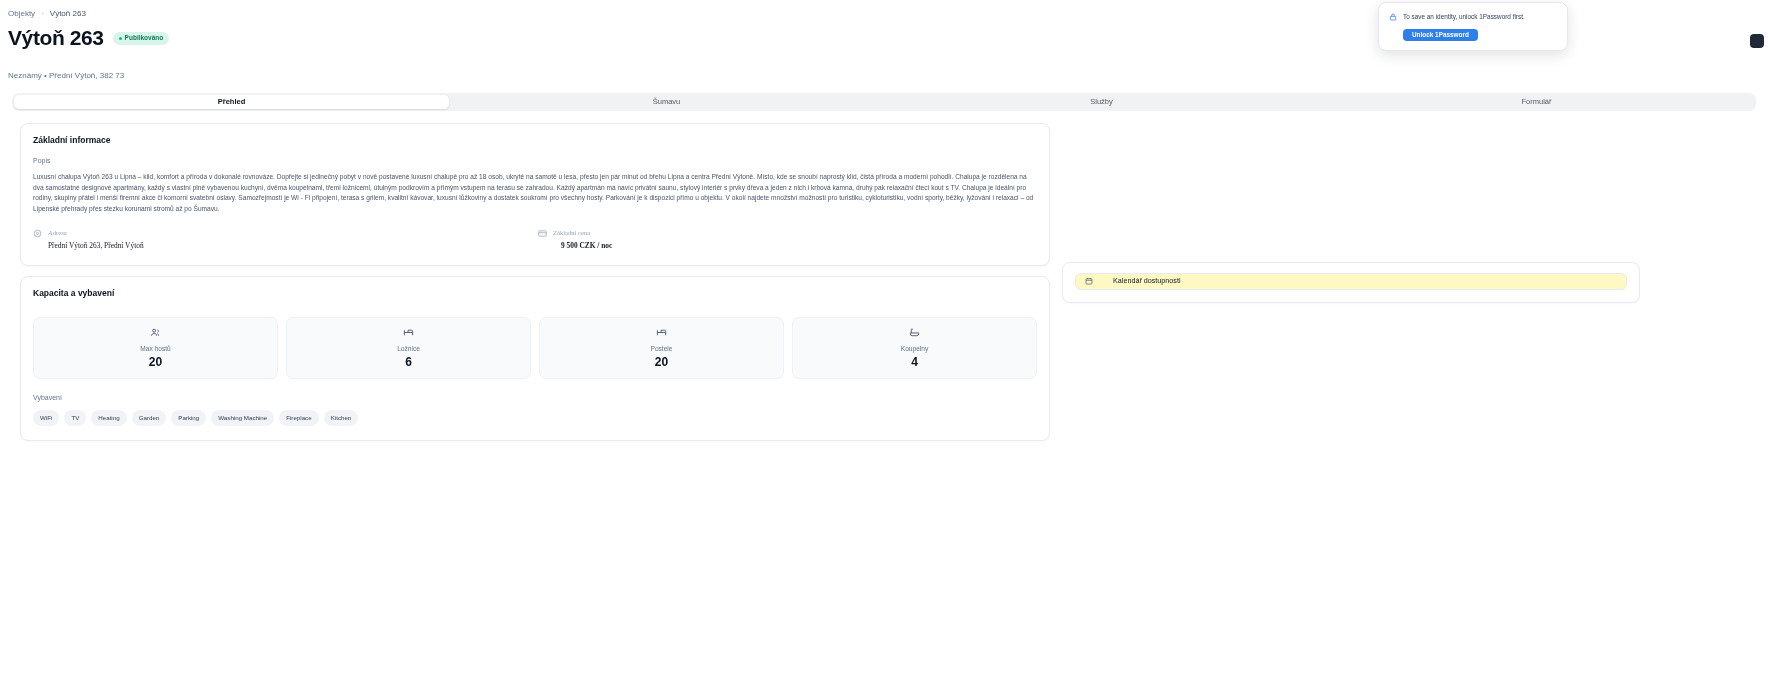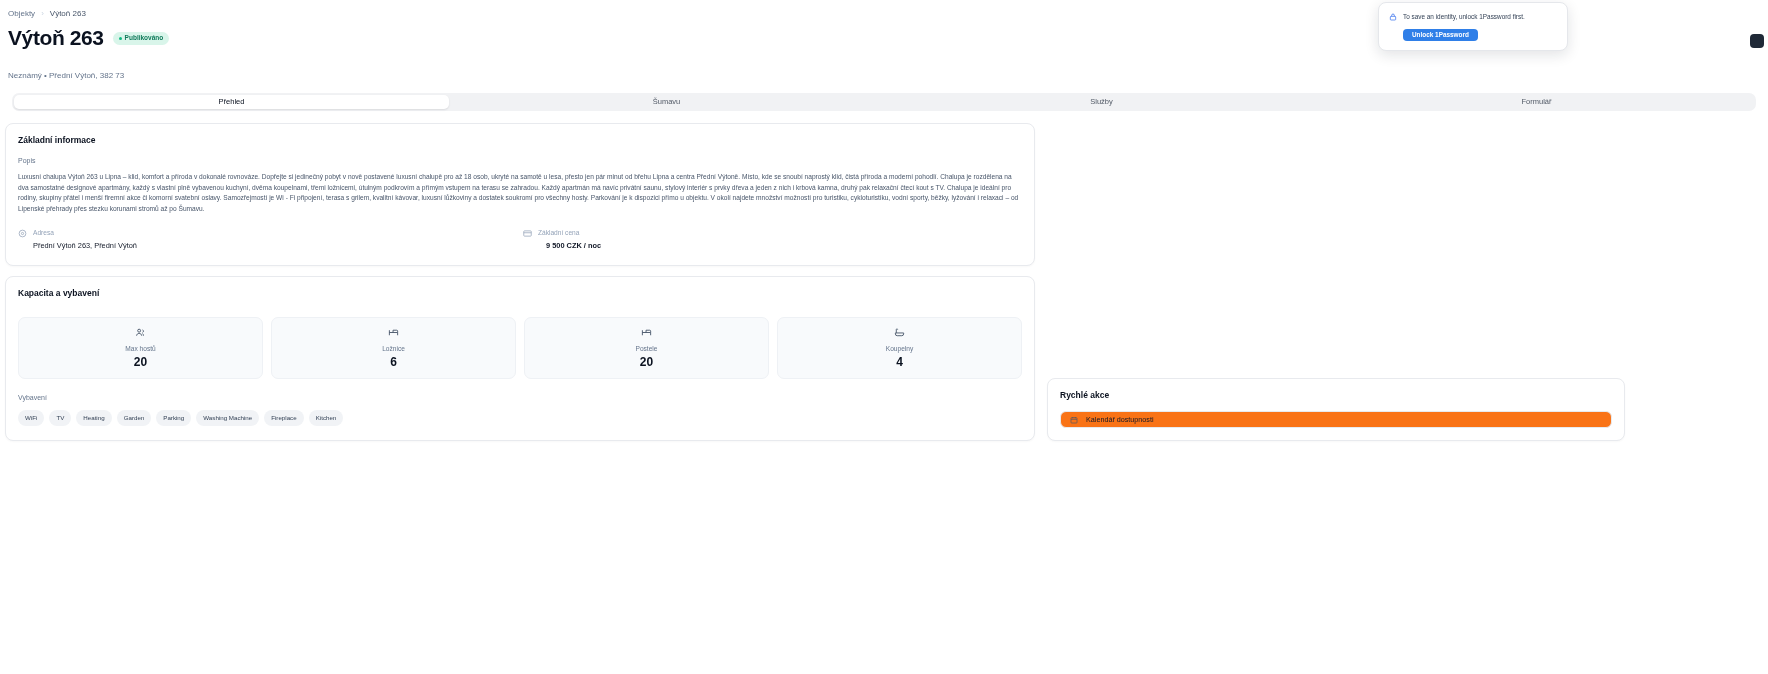--- a/index.html
+++ b/index.html
@@ -52,30 +52,30 @@
     color: #525a66;
     line-height: 14px;
     height: 14px;
     border-radius: 5px;
     cursor: pointer;
     font-weight: 400;
   }
   .tab.active {
     background: #ffffff;
     color: #0b1220;
-    font-weight: 400;
+    font-weight: 700;
     box-shadow: 0 1px 2px rgba(15,23,42,0.10);
   }
 
   
   .content {
     display: flex;
     gap: 12px;
-    padding: 12px 8px 0 5px;
-    align-items: flex-end;
+    padding: 12px 8px 0 20px;
+    align-items: center;
   }
   .col-main { width: 1030px; display:flex; flex-direction:column; gap: 10px; }
   .col-side { width: 578px; }
 
   .card {
     background:#ffffff;
     border: 1px solid #e8eaee;
     border-radius: 8px;
     box-shadow: 0 1px 2px rgba(15,23,42,0.03);
   }
@@ -91,21 +91,21 @@
   .field-label { font-size: 7px; color:#64748b; line-height:10px; }
   .desc {
     font-size: 6.6px;
     line-height: 10.6px;
     color:#475569;
     margin-top: 6px;
     text-align: left;
   }
 
   .meta-row { display:flex; margin-top: 14px; }
-  .meta-item { display:flex; gap: 6px; align-items:flex-start; }
+  .meta-item { display:flex; gap: 6px; align-items:flex-start;font-family:Liberation Serif, serif; }
   .meta-item.addr { width: 505px; }
   .meta-ico { width:9px; height:9px; margin-top:1px; flex:0 0 9px; color:#94a3b8; }
   .meta-ico svg { display:block; width:9px; height:9px; }
   .meta-label { font-size:6.6px; color:#94a3b8; line-height:9px; }
   .meta-value { font-size:7.4px; color:#111827; line-height:11px; margin-top:3px; }
   .meta-value.strong { font-weight:600;margin-left:8px; }
 
   
   .stats { display:flex; gap: 8px; margin-top: 8px; }
   .stat {
@@ -129,26 +129,26 @@
     font-size:6.2px;
     line-height:8px;
     padding: 4px 7px;
     border-radius: 999px;
     white-space:nowrap;
   }
 
   
   .qa-list { padding: 10px 12px 12px 12px; display:flex; flex-direction:column; gap:7px; }
   .qa-item {
-    display:flex; align-items:center; gap:8px;
+    display:flex; align-items:center; gap:20px;
     border:1px solid #e8eaee;
     border-radius:6px;
     height: 17px;
     padding: 0 9px;
-    background:#f97316;
+    background:#fef9c3;
     cursor:pointer;
   }
   .qa-ico { width:8px; height:8px; color:#475569; flex:0 0 8px; }
   .qa-ico svg { width:8px; height:8px; display:block; }
   .qa-text { font-size:7.2px; color:#0f172a; font-weight:500; line-height:10px; }
 
   
   .toast {
     position:absolute;
     left: 1378px;
@@ -333,21 +333,20 @@
             <span class="chip">Kitchen</span>
           </div>
 
         </div>
       </div>
 
     </div>
 
     <div class="col-side">
       <div class="card">
-        <div class="card-title">Rychlé akce</div>
         <div class="qa-list">
 
           <div class="qa-item">
             <span class="qa-ico">
               <svg viewBox="0 0 24 24" fill="none" stroke="currentColor" stroke-width="2">
                 <rect x="3" y="5" width="18" height="16" rx="2"></rect>
                 <line x1="3" y1="10" x2="21" y2="10"></line>
                 <line x1="8" y1="3" x2="8" y2="7"></line>
                   <line x1="16" y1="3" x2="16" y2="7"></line>
               </svg>

